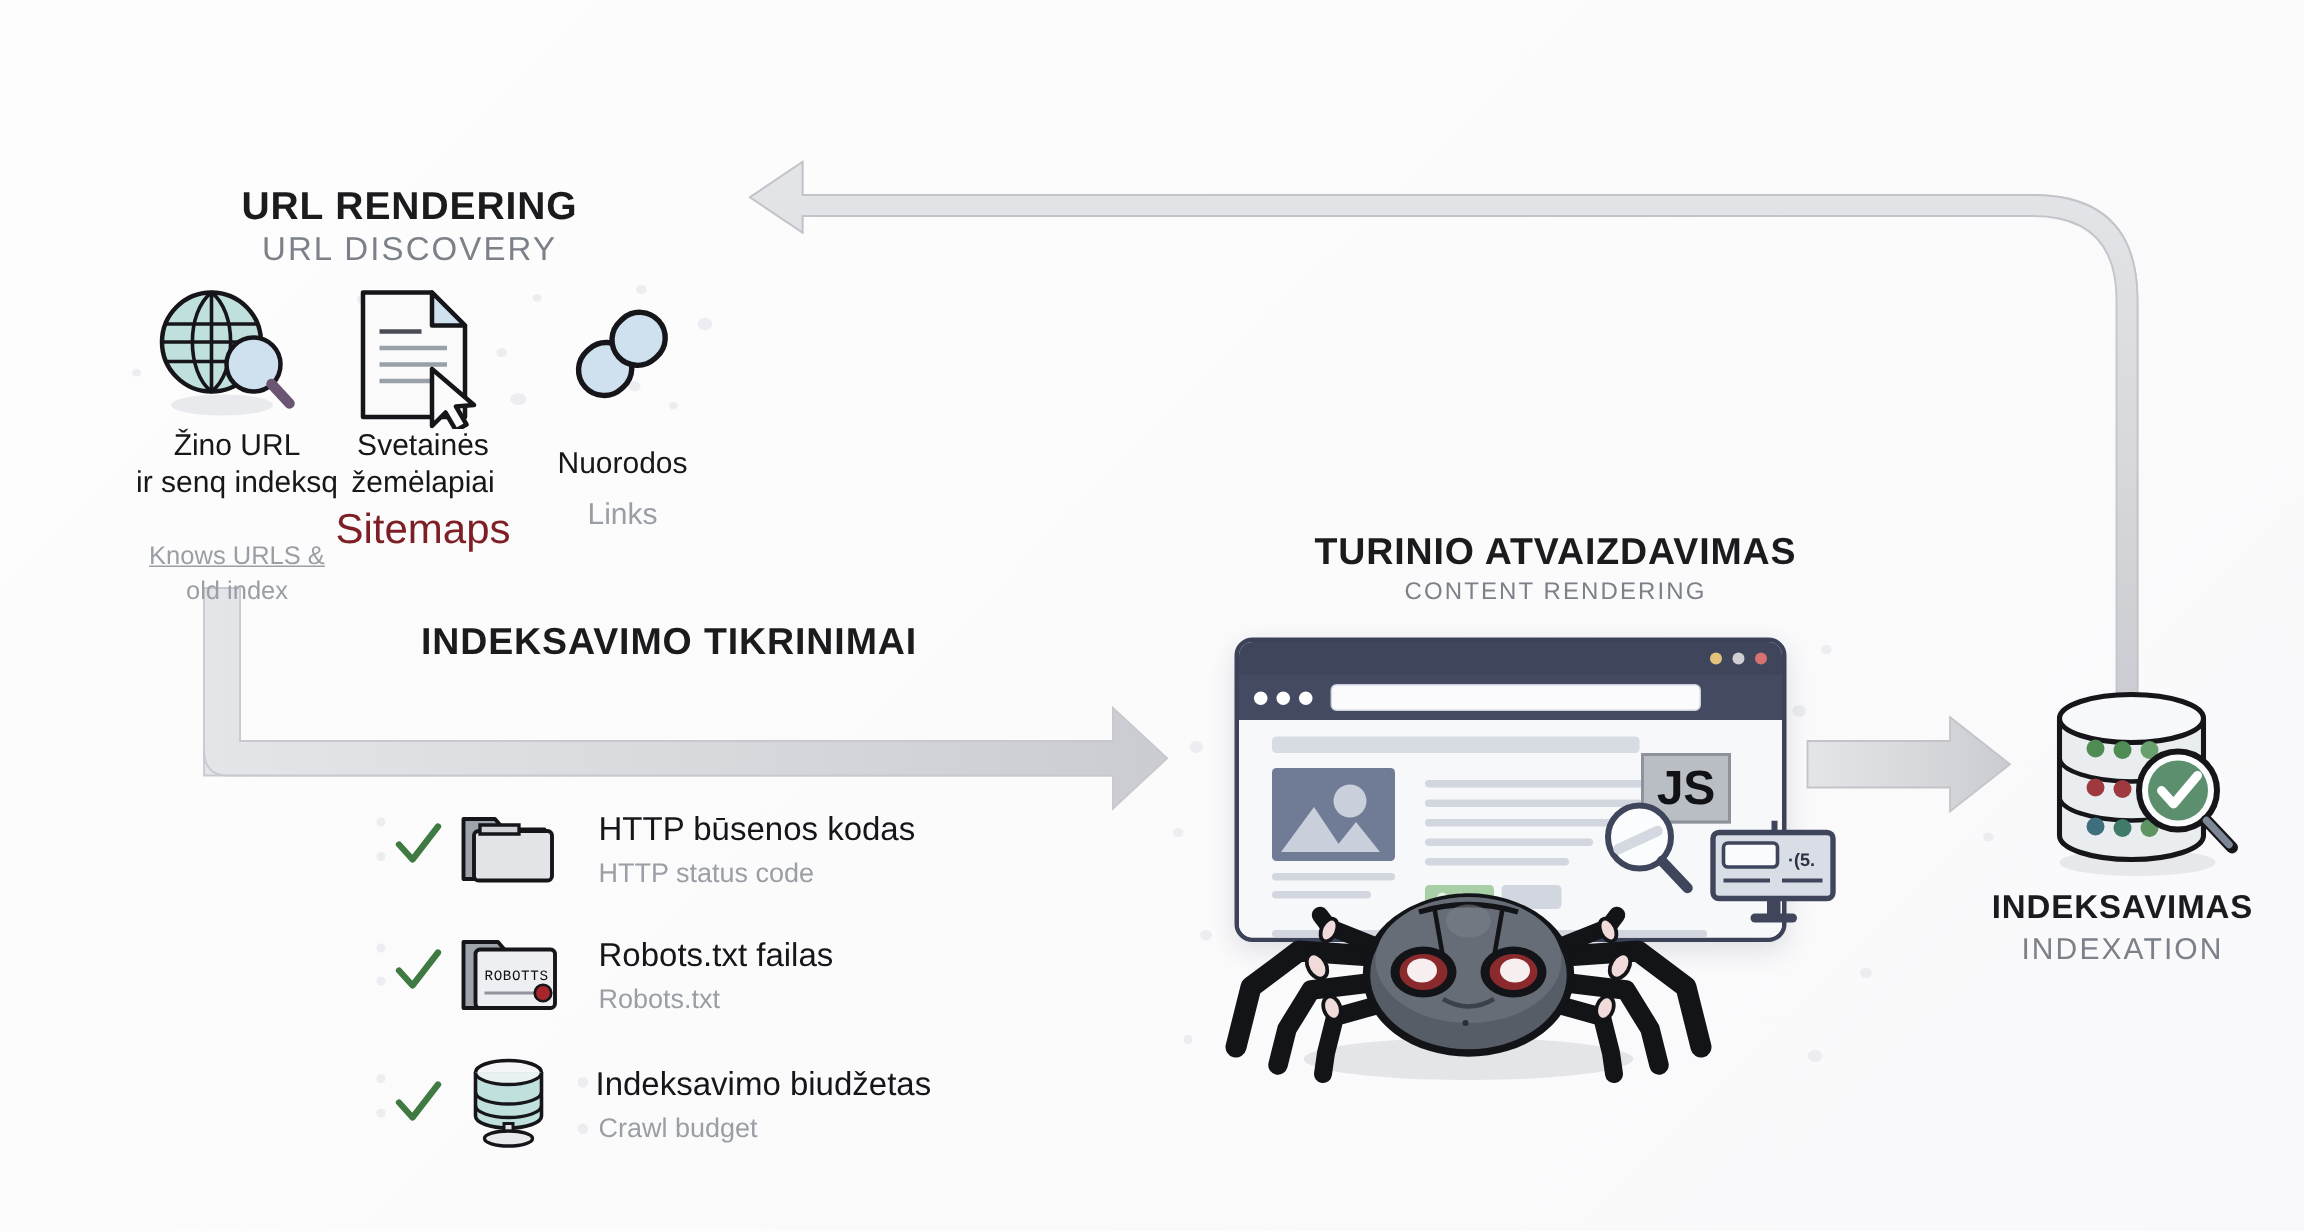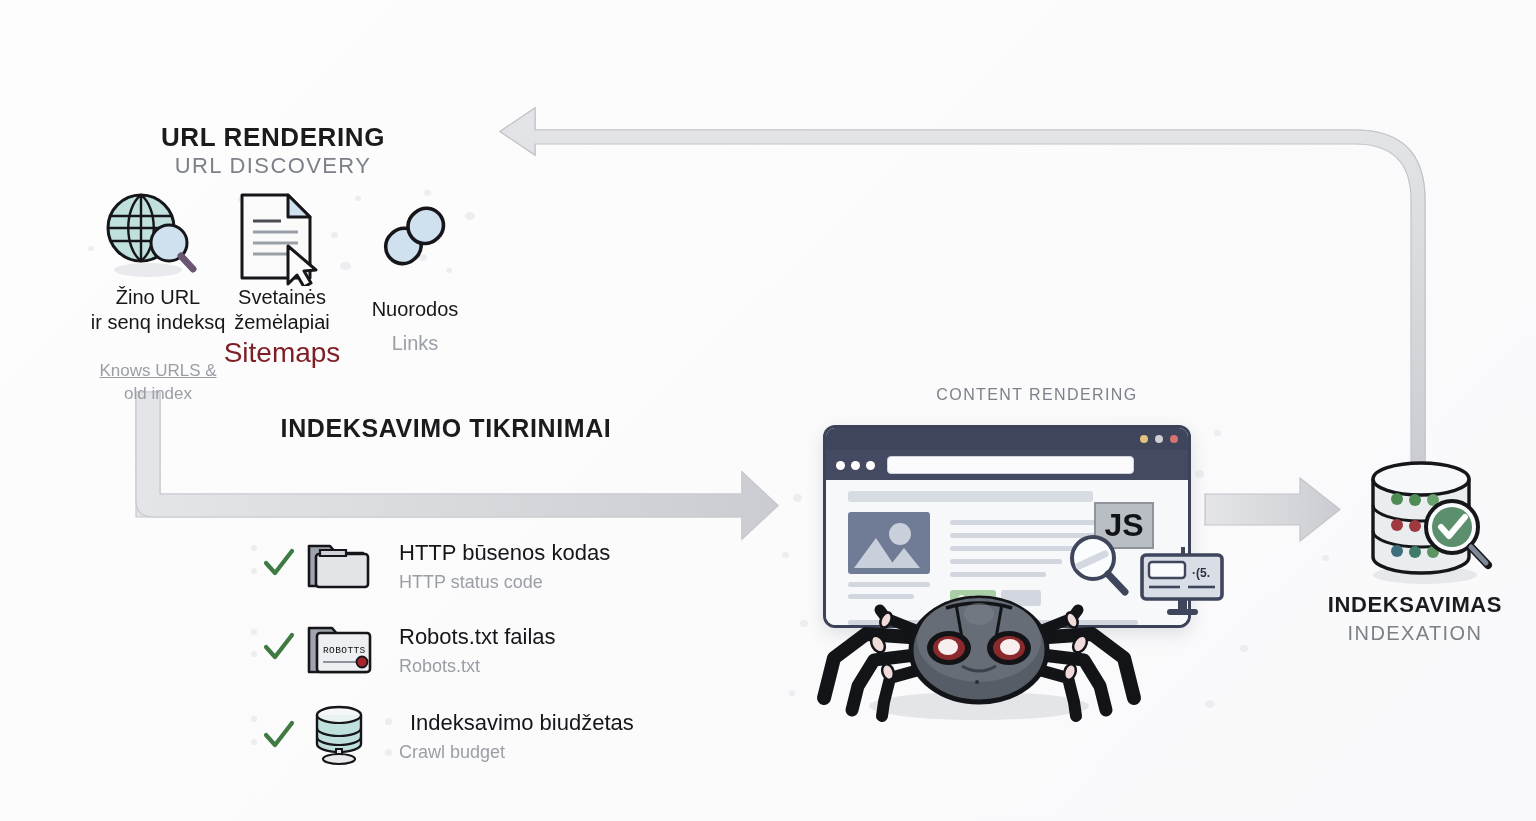--- a/index.html
+++ b/index.html
@@ -320,24 +320,25 @@
     </svg>
     <svg class="abs" style="left:44px;top:-2px;" width="66" height="62">
       <ellipse cx="33" cy="11" rx="22" ry="8" fill="#f4f6f7" stroke="#16161a" stroke-width="2.4"></ellipse>
       <path d="M11 11 V40 A22 8 0 0 0 55 40 V11" fill="#bfe0dc" stroke="#16161a" stroke-width="2.4"></path>
       <path d="M11 11 A22 8 0 0 0 55 11" fill="#e7f2f1" stroke="#16161a" stroke-width="2.2"></path>
       <path d="M11 24 A22 8 0 0 0 55 24" fill="none" stroke="#16161a" stroke-width="2.2"></path>
       <path d="M11 33 A22 8 0 0 0 55 33" fill="none" stroke="#16161a" stroke-width="2.2"></path>
       <rect x="30" y="45" width="6" height="8" fill="#dfe3e6" stroke="#16161a" stroke-width="2"></rect>
       <ellipse cx="33" cy="55" rx="16" ry="5" fill="#e8eaec" stroke="#16161a" stroke-width="2.2"></ellipse>
     </svg>
-    <div class="abs chk-title" style="left:148px;top:4px;">Indeksavimo biudžetas</div>
+    <div class="abs chk-title" style="left:135px;top:4px;">Indeksavimo biudžetas</div>
     <div class="abs chk-sub" style="left:137px;top:35px;">Crawl budget</div>
   </div>
 
+  <div class="abs sec-title" style="left:832px;top:354px;width:410px;font-size:25px;">TURINIO ATVAIZDAVIMAS</div>
   <div class="abs sec-sub" style="left:832px;top:386px;width:410px;font-size:16px;">CONTENT RENDERING</div>
 
   <div class="browser" style="left:823px;top:425px;width:362px;height:197px;">
     <div class="browser-bar">
       <span class="dotr" style="background:#e2c27c;"></span>
       <span class="dotr" style="background:#cfcfd4;"></span>
       <span class="dotr" style="background:#d4736f;"></span>
     </div>
     <div class="browser-urlbar">
       <span class="dotw"></span>

